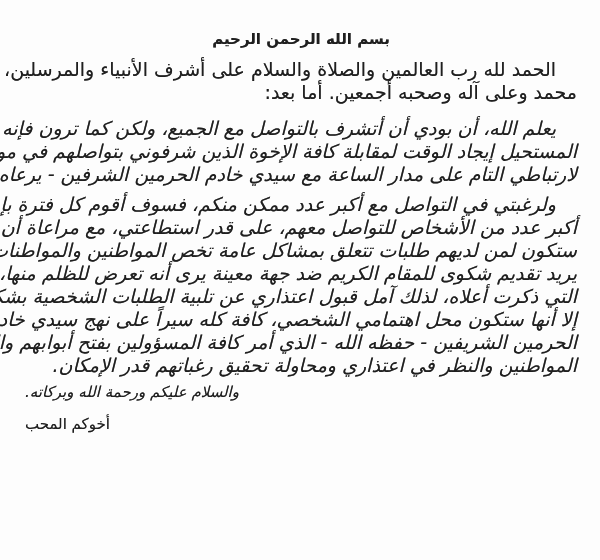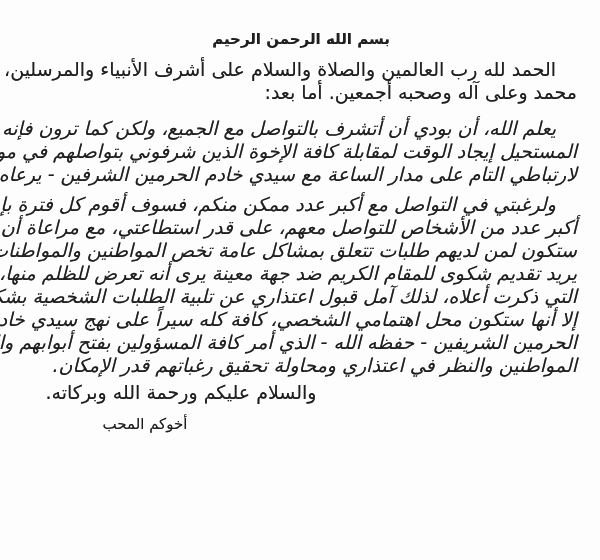--- a/index.html
+++ b/index.html
@@ -30,31 +30,32 @@
     white-space: nowrap;
     text-align: justify;
     text-align-last: justify;
   }
   .line.first { padding-right: 21px; }
   .line.last  { text-align: right; text-align-last: right; }
   .para-1 { margin-bottom: 13px; }
   .para-2 { margin-bottom: 7px; font-style: italic; }
   .para-3 { margin-bottom: 4px; font-style: italic; }
   .closing {
-    font-size: 19px;
+    font-size: 15px;
     line-height: 23px;
-    text-align: center;
+    text-align: left;
     white-space: nowrap;
     margin-right: 240px;
+    font-style: italic;
   }
   .sig-block { margin-top: 9px; margin-right: 312px; }
   .sig-line {
     font-size: 15px;
     line-height: 23px;
-    text-align: center;
+    text-align: left;
     white-space: nowrap;
   }
   .sig-line + .sig-line { margin-top: 8px; }
 </style>
 </head>
 <body>
 
 <div class="page">
 
   <div class="title">بسم الله الرحمن الرحيم</div>

